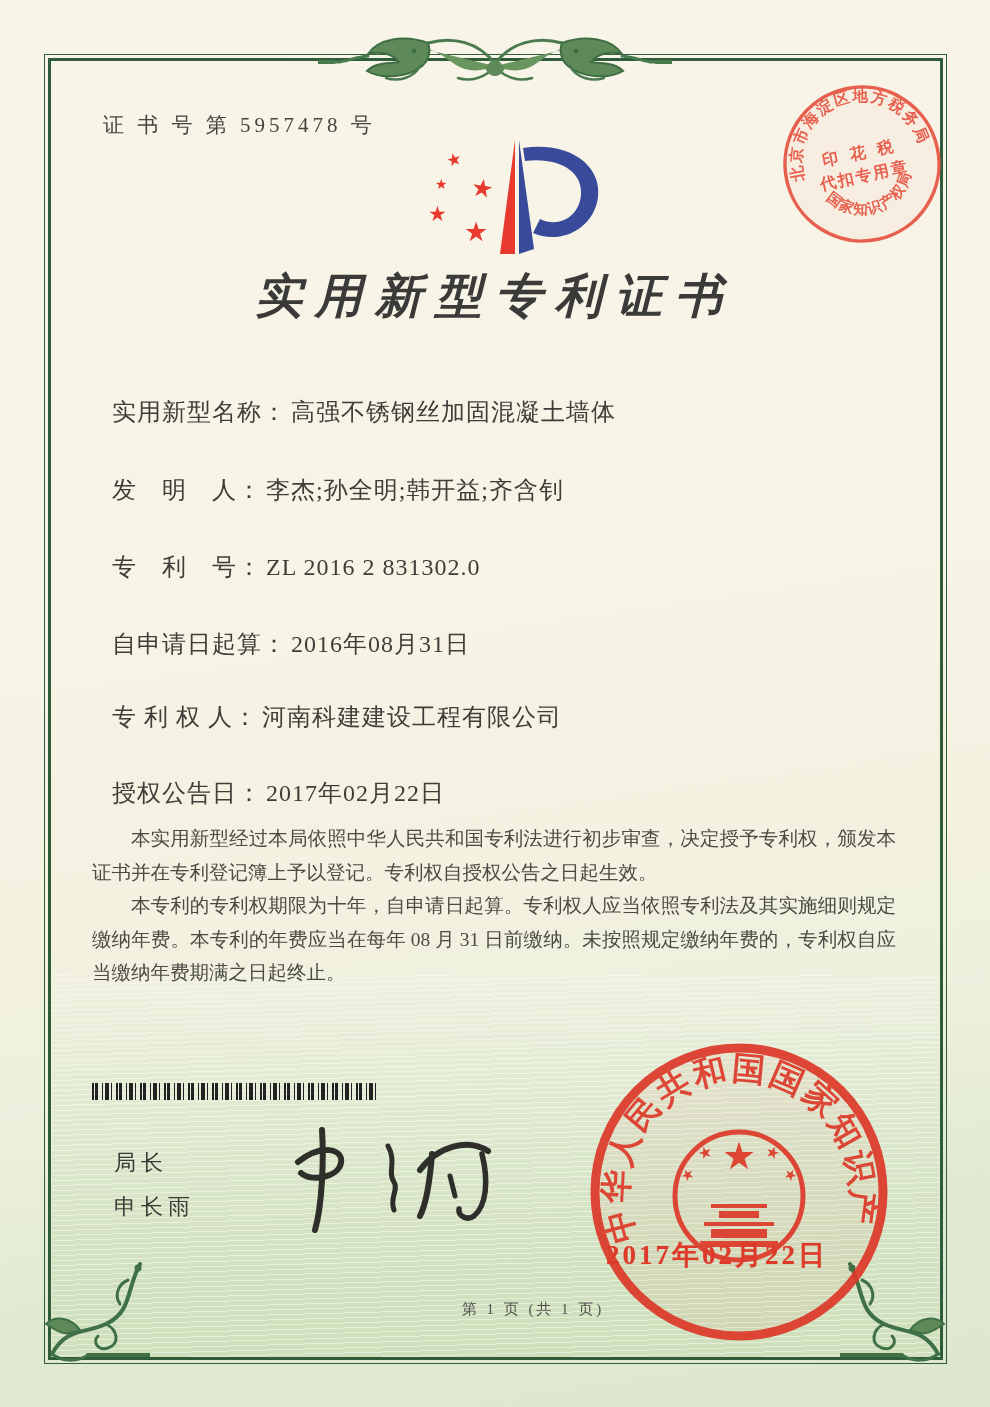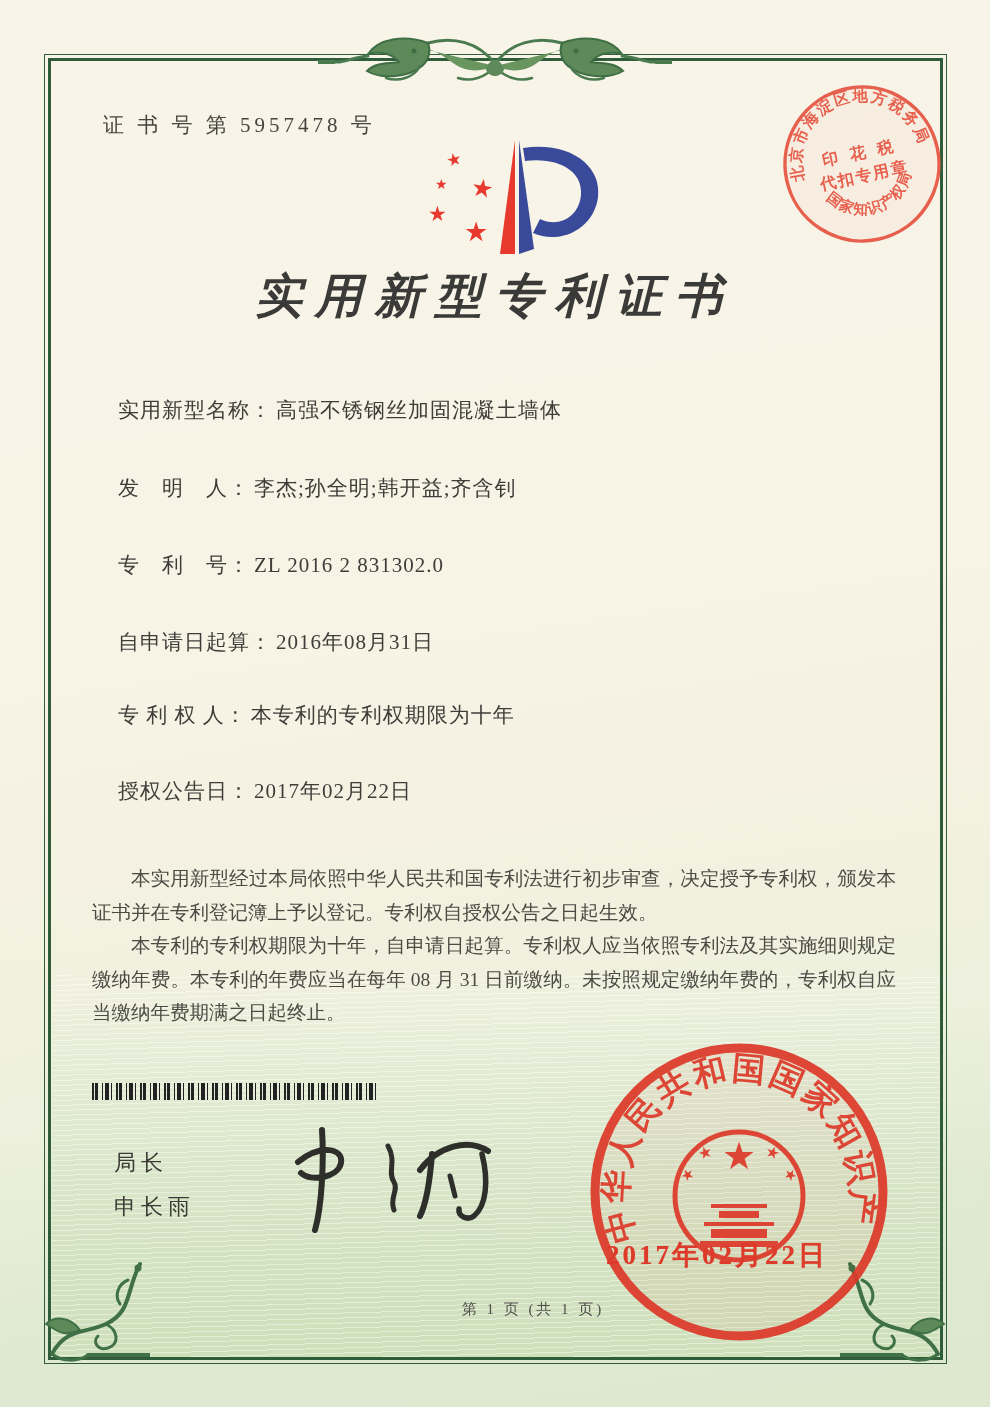--- a/index.html
+++ b/index.html
@@ -23,27 +23,27 @@
   }
   .content{position:absolute;inset:0;z-index:2;}
   .cert-no{position:absolute;left:103px;top:111px;font-size:21px;letter-spacing:4px;color:#45443e;}
   .logo{position:absolute;left:418px;top:133px;width:200px;height:132px;}
   .tax-stamp{position:absolute;left:778px;top:80px;width:168px;height:168px;transform:rotate(-12deg);opacity:.92;}
   .title{
     position:absolute;left:0;top:265px;width:100%;text-align:center;
     font-size:47px;font-weight:600;letter-spacing:13px;color:#3a3a38;font-style:italic;
   }
   .fields{position:absolute;left:112px;top:0;width:780px;}
-  .frow{position:absolute;left:0;font-size:21px;white-space:nowrap;color:#3e3d38;margin-left:6px;}
+  .frow{position:absolute;left:0;font-size:24px;white-space:nowrap;color:#3e3d38;}
   .frow .lab{letter-spacing:1px;}
   .frow .val{margin-left:4px;letter-spacing:1px;}
   .r0{top:396px}.r1{top:474px}.r2{top:551px}.r3{top:628px}.r4{top:701px}.r5{top:777px}
   .paras{
     position:absolute;left:92px;top:822px;width:804px;
-    font-size:19.5px;line-height:33.5px;text-align:justify;color:#4b4a43;margin-top:40px;
+    font-size:19.5px;line-height:33.5px;text-align:justify;color:#4b4a43;
   }
   .paras p{margin:0;text-indent:2em;}
   .barcode{
     position:absolute;left:92px;top:1083px;width:286px;height:17px;
     background:repeating-linear-gradient(90deg,
       #222 0 2px, transparent 2px 3px,
       #222 3px 6px, transparent 6px 10px,
       #222 10px 11px, transparent 11px 13px,
       #222 13px 17px, transparent 17px 19px,
       #222 19px 20px, transparent 20px 24px);
@@ -142,21 +142,21 @@
       <path d="M105,15 C152,8 184,33 180,64 C176,97 141,112 115,100 L122,86 C141,95 161,84 163,62 C165,39 142,24 107,28 Z" fill="#3a4a9b"></path>
     </svg>
 
     <div class="title">实用新型专利证书</div>
 
     <div class="fields">
       <div class="frow r0"><span class="lab">实用新型名称：</span><span class="val">高强不锈钢丝加固混凝土墙体</span></div>
       <div class="frow r1"><span class="lab">发　明　人：</span><span class="val">李杰;孙全明;韩开益;齐含钊</span></div>
       <div class="frow r2"><span class="lab">专　利　号：</span><span class="val">ZL 2016 2 831302.0</span></div>
       <div class="frow r3"><span class="lab">自申请日起算：</span><span class="val">2016年08月31日</span></div>
-      <div class="frow r4"><span class="lab">专 利 权 人：</span><span class="val">本专利的专利权期限为十年</span></div>
+      <div class="frow r4"><span class="lab">专 利 权 人：</span><span class="val">河南科建建设工程有限公司</span></div>
       <div class="frow r5"><span class="lab">授权公告日：</span><span class="val">2017年02月22日</span></div>
     </div>
 
     <div class="paras">
       <p>本实用新型经过本局依照中华人民共和国专利法进行初步审查，决定授予专利权，颁发本证书并在专利登记簿上予以登记。专利权自授权公告之日起生效。</p>
       <p>本专利的专利权期限为十年，自申请日起算。专利权人应当依照专利法及其实施细则规定缴纳年费。本专利的年费应当在每年 08 月 31 日前缴纳。未按照规定缴纳年费的，专利权自应当缴纳年费期满之日起终止。</p>
     </div>
 
     <div class="barcode"></div>
 

